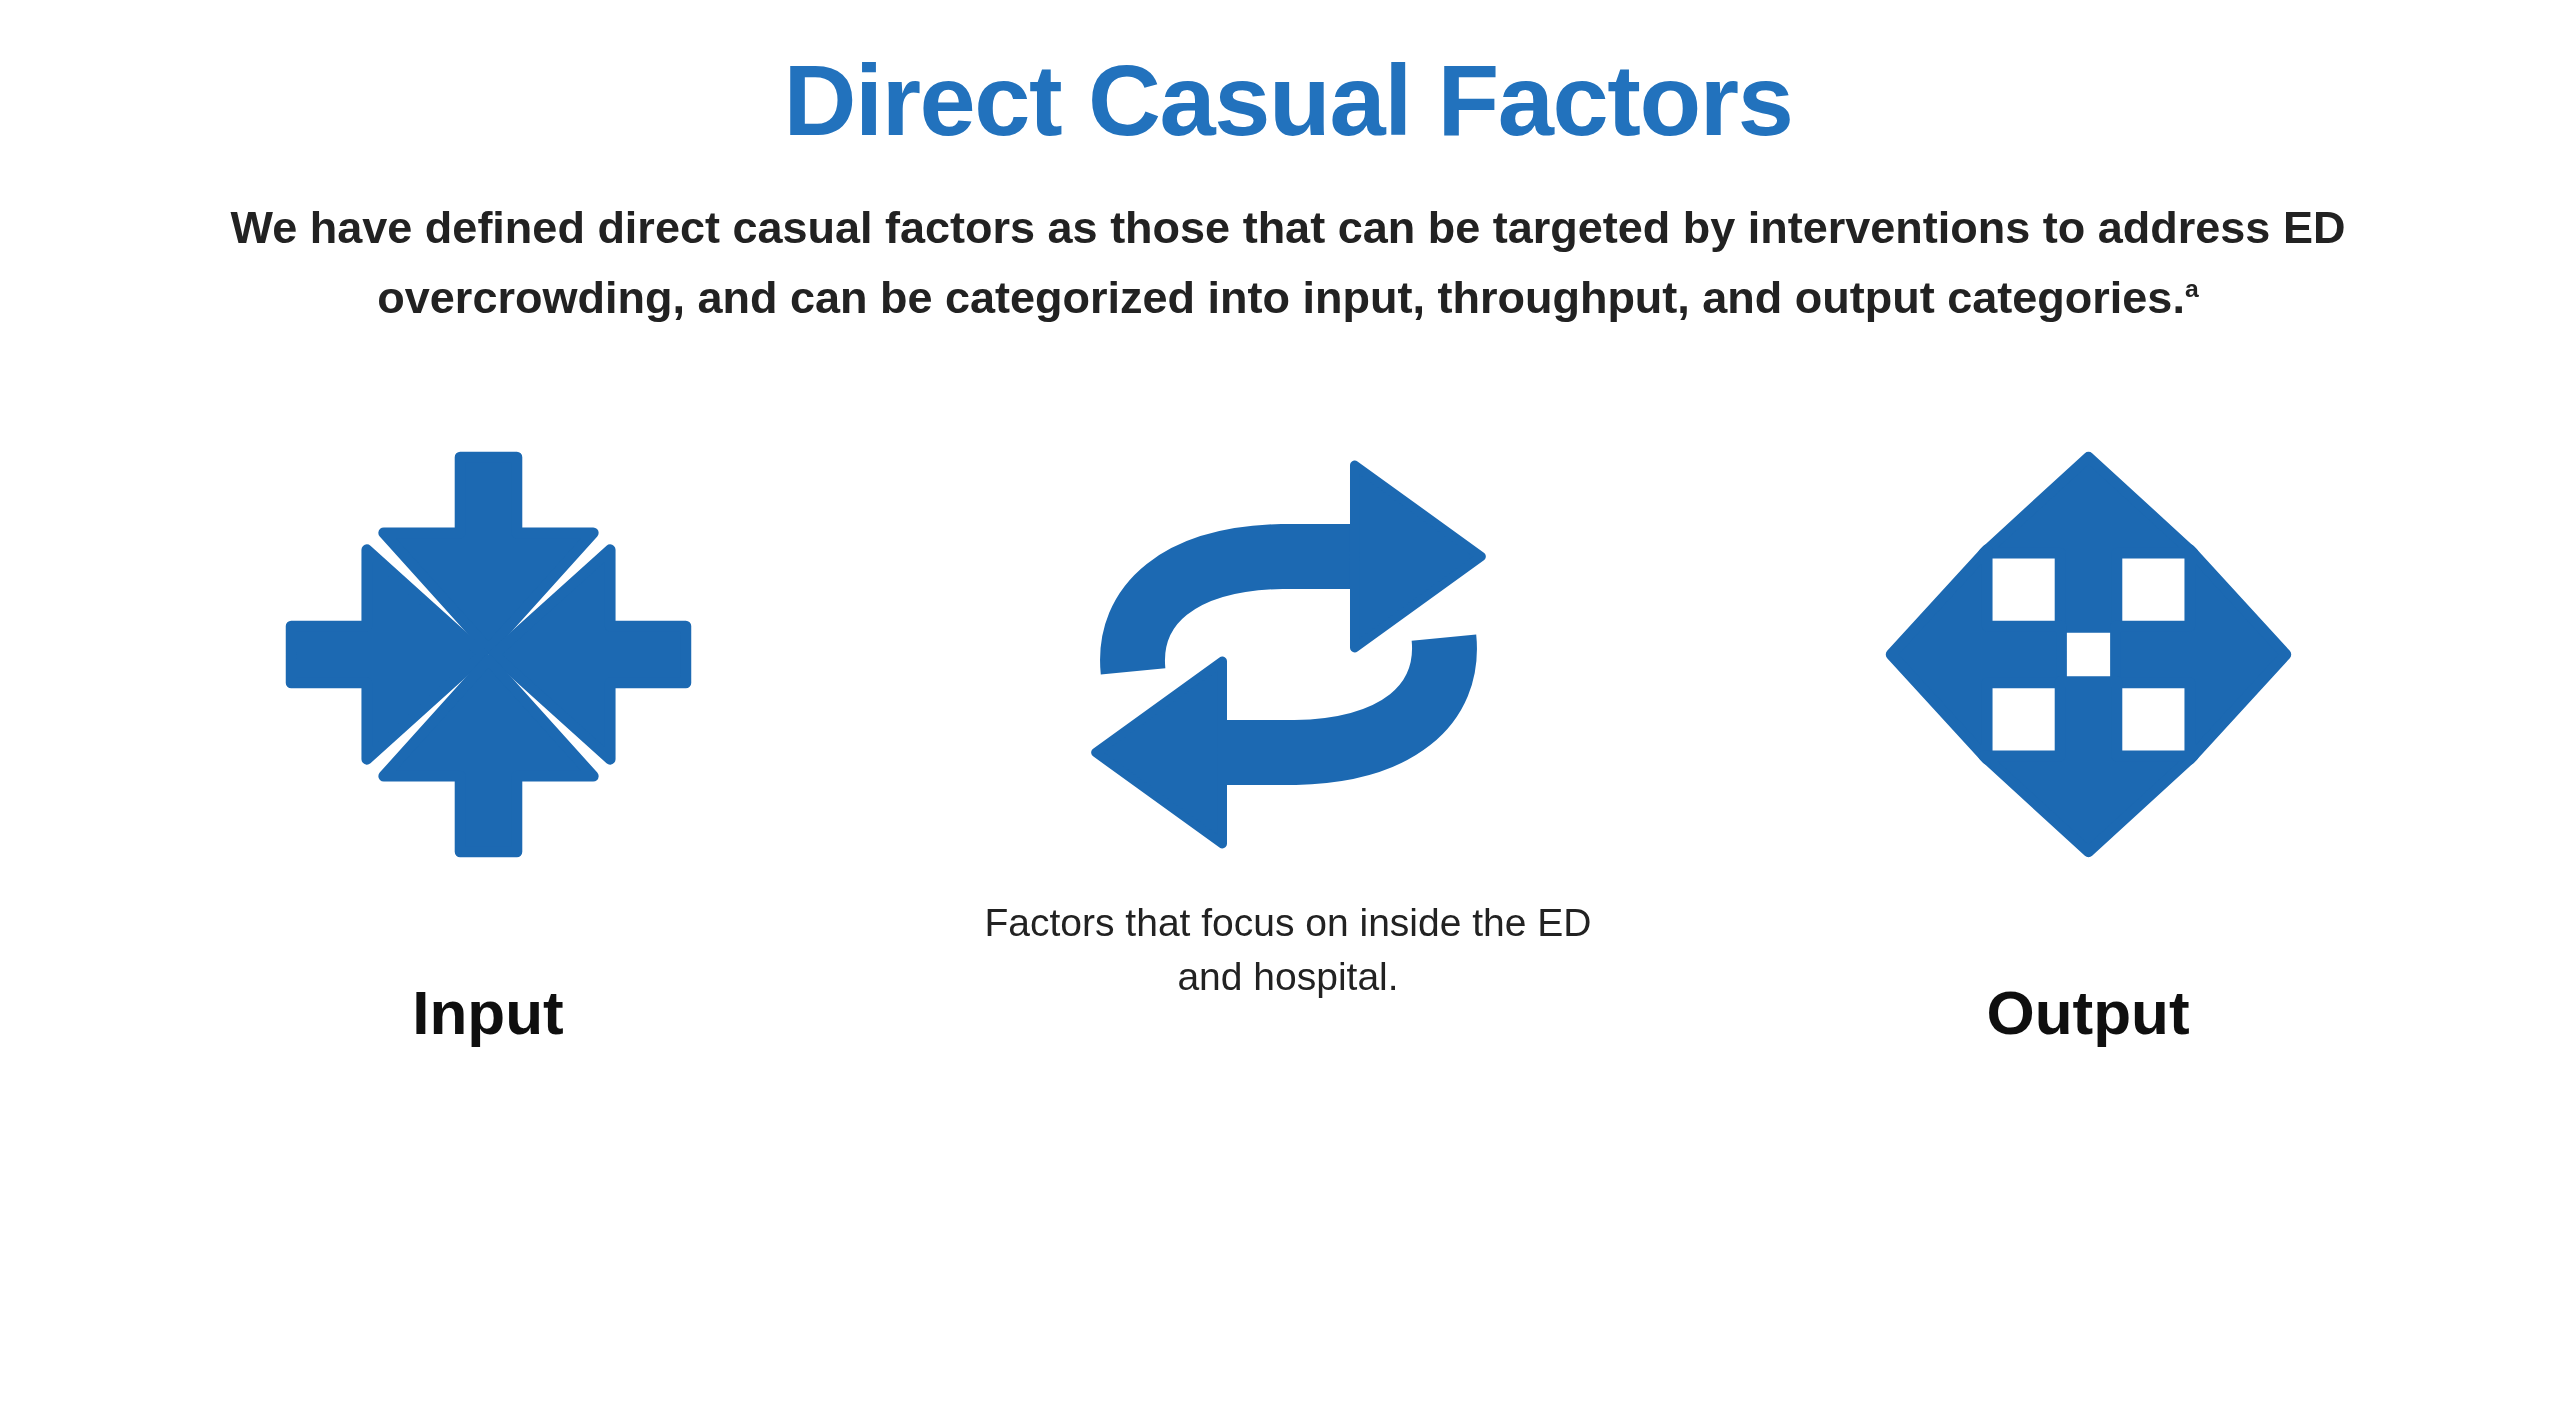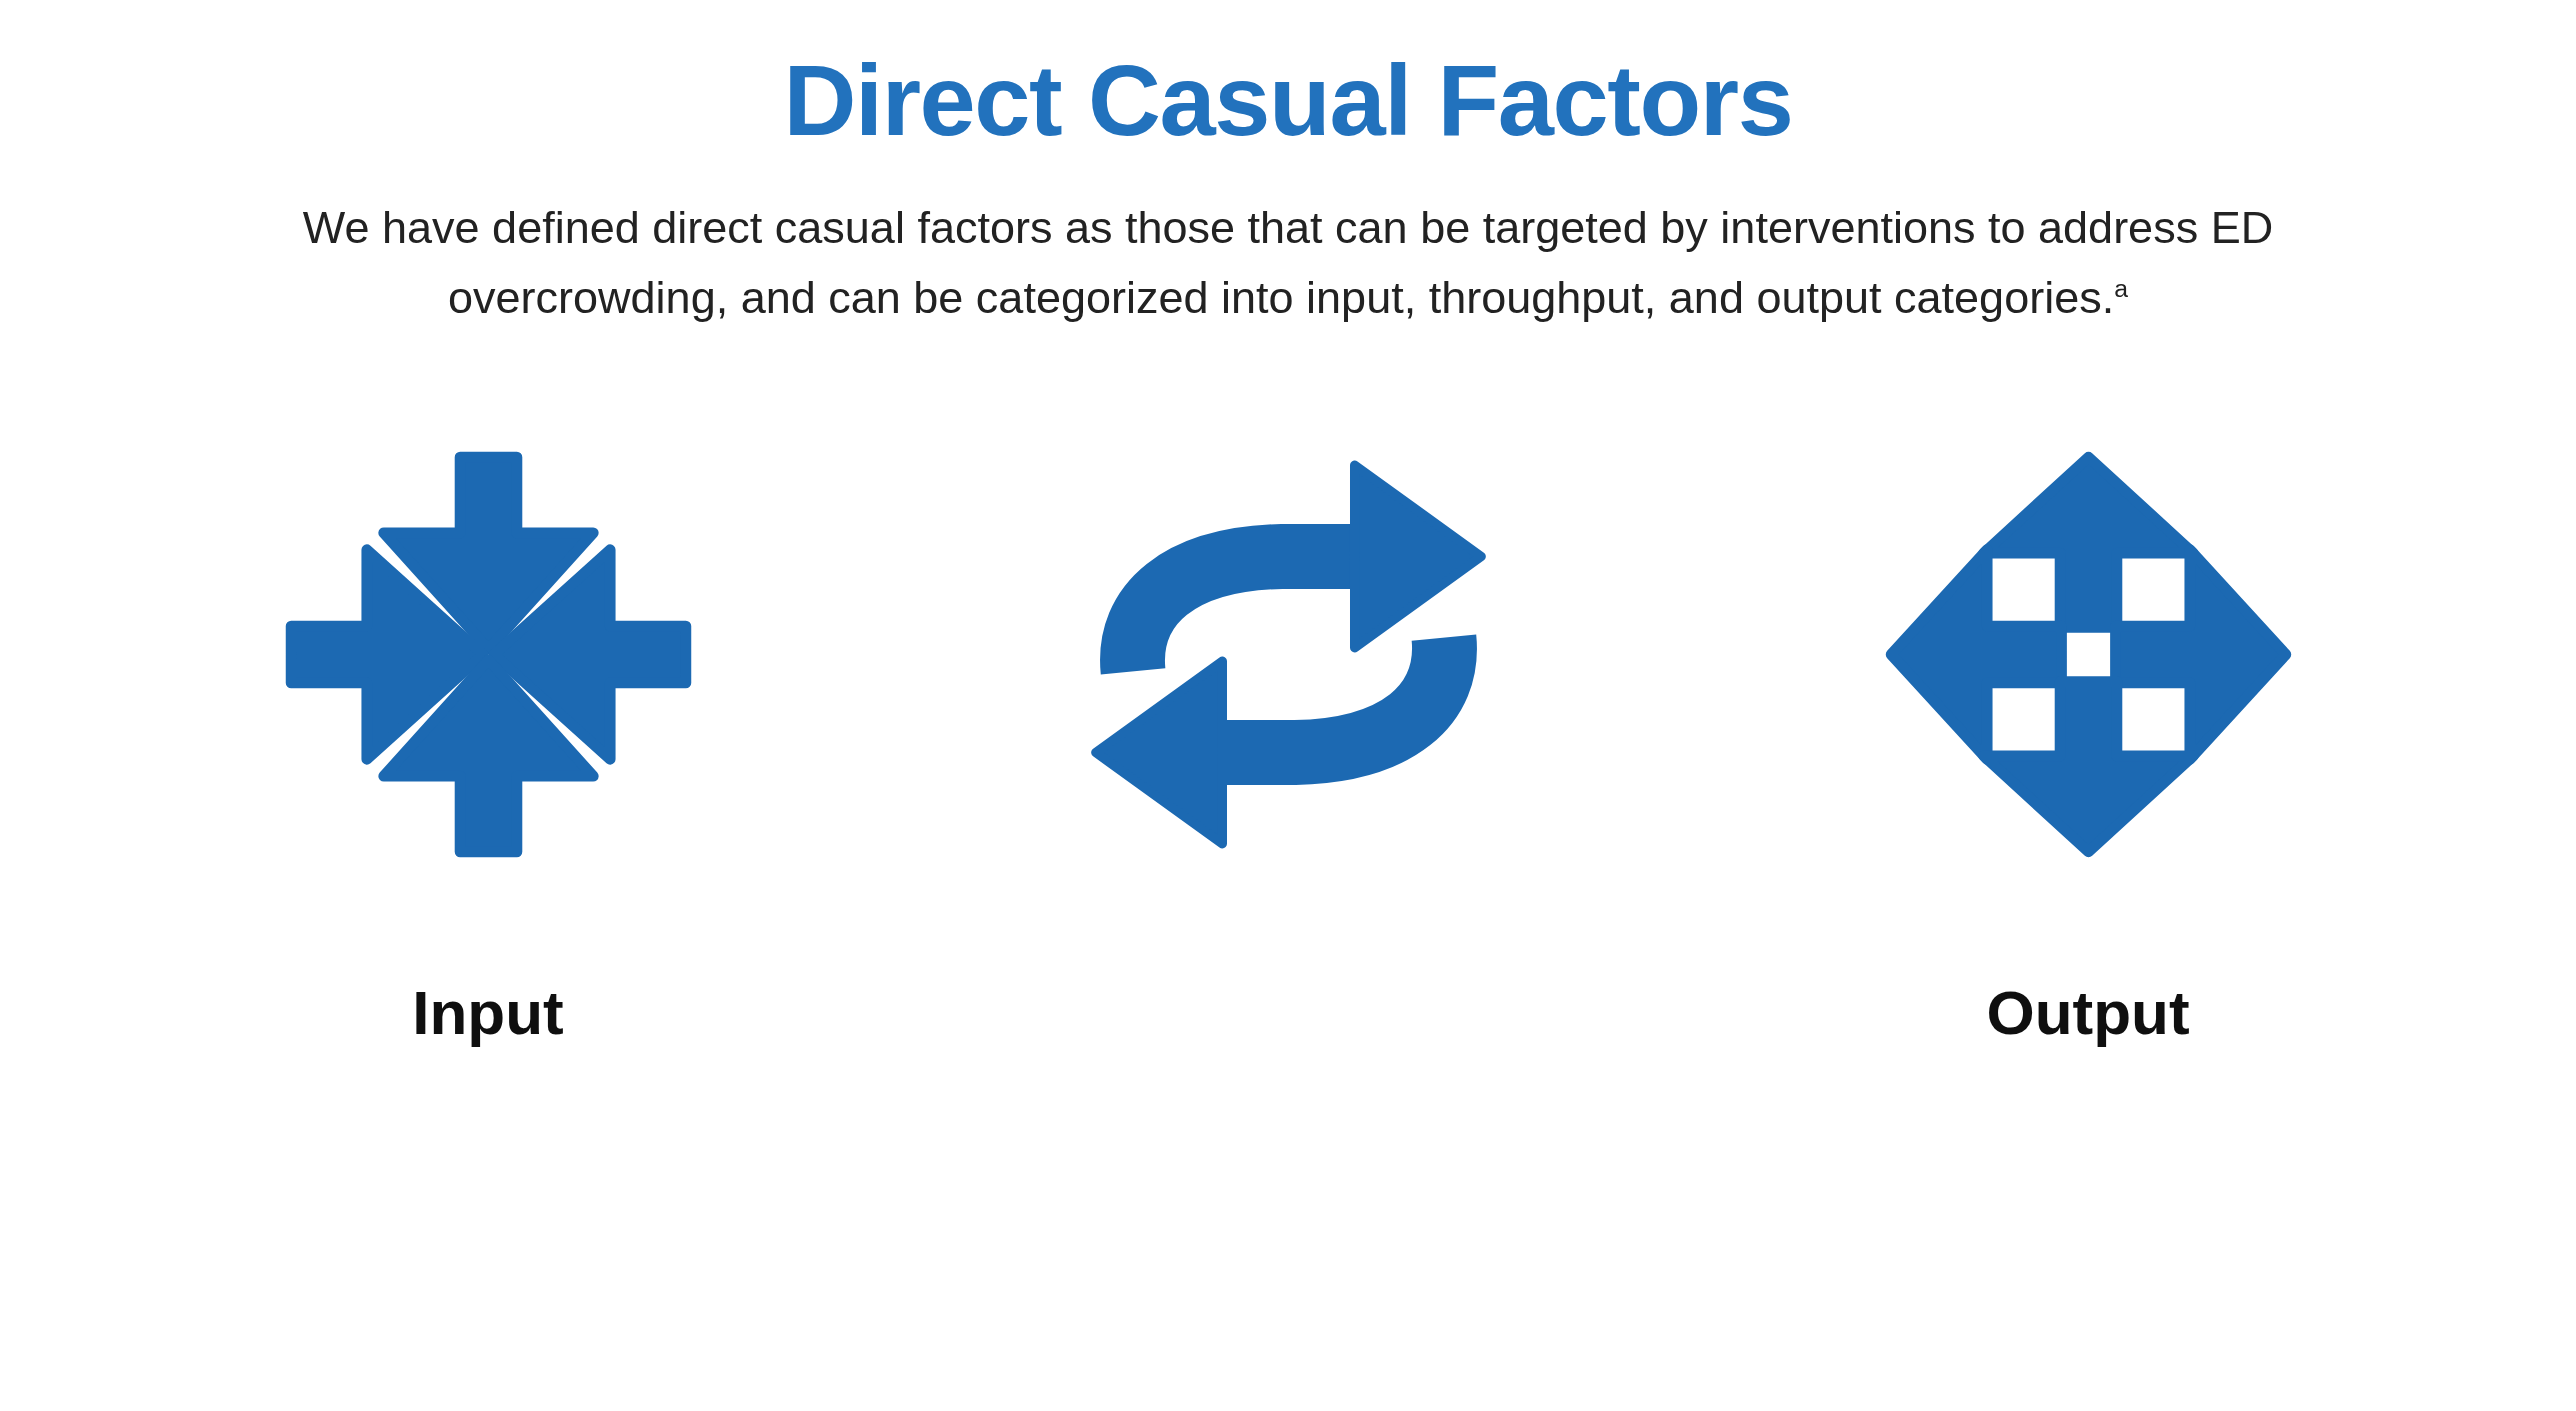--- a/index.html
+++ b/index.html
@@ -31,21 +31,21 @@
     line-height: 1.25;
     letter-spacing: -1.4px;
   }
   .subtitle {
     margin: 30px auto 0 auto;
     max-width: 2197px;
     text-align: center;
     color: var(--body-black);
     font-size: 45px;
     line-height: 1.55;
-    font-weight: 400;
+    font-weight: 700;
   }
   .subtitle sup {
     font-size: 0.55em;
     vertical-align: super;
     line-height: 0;
   }
   .columns {
     margin-top: 112px;
     display: flex;
     flex-direction: row;
@@ -117,20 +117,21 @@
           <g stroke="var(--icon-blue)" stroke-width="96" fill="none">
             <path d="M80 335 C 70 235 150 168 300 165 L 415 165"></path>
             <path d="M540 285 C 550 385 470 452 320 455 L 205 455"></path>
           </g>
           <g fill="var(--icon-blue)" stroke="var(--icon-blue)" stroke-width="14" stroke-linejoin="round">
             <path d="M408 30 L408 300 L595 165 Z"></path>
             <path d="M212 320 L212 590 L25 455 Z"></path>
           </g>
         </svg>
       </div>
+      <p class="col-desc w-throughput">Factors that focus on inside the ED and hospital.</p>
     </div>
 
     <div class="column">
       <div class="icon-wrap">
         <svg viewBox="0 0 620 620" aria-hidden="true">
           <g fill="var(--icon-blue)" stroke="var(--icon-blue)" stroke-width="16" stroke-linejoin="round">
             <path d="M310 18 L465 160 L352 160 L352 270 L268 270 L268 160 L155 160 Z"></path>
             <path d="M18 310 L160 155 L160 268 L270 268 L270 352 L160 352 L160 465 Z"></path>
             <path d="M602 310 L460 155 L460 268 L350 268 L350 352 L460 352 L460 465 Z"></path>
             <path d="M310 602 L155 460 L268 460 L268 350 L352 350 L352 460 L465 460 Z"></path>

